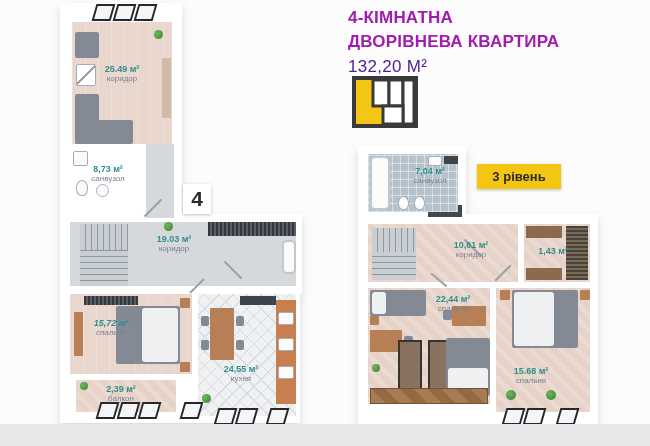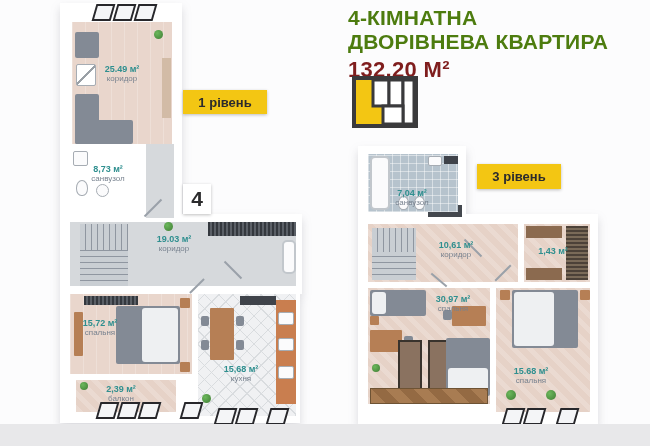--- a/index.html
+++ b/index.html
@@ -31,22 +31,22 @@
   .door{position:absolute;width:2px;background:#9aa1a9;}
   .pane{display:inline-block;width:15px;height:13px;border:2px solid #27272b;background:#f4f5f7;transform:skewX(-16deg);margin-right:2px;vertical-align:top;}
   .wgroup{position:absolute;white-space:nowrap;}
   .rlabel{position:absolute;text-align:center;line-height:10px;pointer-events:none;}
   .rarea{font-size:9px;font-weight:bold;color:#2f8f8f;}
   .rname{font-size:8px;color:#78828f;}
   .badge-yellow{position:absolute;background:#f3c613;color:#2b2b2d;font-weight:bold;
     display:flex;align-items:center;justify-content:center;box-shadow:0 1px 3px rgba(0,0,0,.25);}
   .badge-white{position:absolute;background:#ffffff;color:#2b2b2d;font-weight:bold;
     display:flex;align-items:center;justify-content:center;box-shadow:0 1px 3px rgba(0,0,0,.25);}
-  .title-line{font-size:21px;font-weight:800;color:#4d7c0f;line-height:24px;letter-spacing:.2px;}
-  .total-area{font-size:22px;font-weight:700;color:#7f1d1d;margin-top:3px;letter-spacing:.3px;}
+  .title-line{font-size:17px;font-weight:800;color:#a21caf;line-height:24px;letter-spacing:.2px;}
+  .total-area{font-size:17px;font-weight:400;color:#4c1d95;margin-top:3px;letter-spacing:.3px;}
   .tub{position:absolute;background:#fbfbfc;border:2px solid #c2c7cc;border-radius:5px;box-sizing:border-box;}
   .oval{position:absolute;background:#fbfbfc;border:1px solid #a6acb3;border-radius:50% 50% 45% 45%;box-sizing:border-box;}
   .rug{position:absolute;background:#8a7260;border:2px solid #39332d;box-sizing:border-box;}
   .blanket{position:absolute;background:#eef0f2;border-radius:3px;}
   .bottom-strip{position:absolute;left:0;top:424;width:650px;height:22px;background:#e8e8ea;}
 </style>
 </head>
 <body>
 
 <div class="stage">
@@ -136,30 +136,30 @@
     <div class="rname">коридор</div>
   </div>
   <div class="rlabel" style="left:74px;top:164px;width:68px;">
     <div class="rarea">8,73 м²</div>
     <div class="rname">санвузол</div>
   </div>
   <div class="rlabel" style="left:132px;top:234px;width:84px;">
     <div class="rarea">19.03 м²</div>
     <div class="rname">коридор</div>
   </div>
-  <div class="rlabel" style="left:65px;top:318px;width:70px;">
+  <div class="rlabel" style="left:76px;top:318px;width:70px;font-style:italic;">
     <div class="rarea">15,72 м²</div>
     <div class="rname">спальня</div>
   </div>
   <div class="rlabel" style="left:86px;top:384px;width:70px;">
     <div class="rarea">2,39 м²</div>
     <div class="rname">балкон</div>
   </div>
   <div class="rlabel" style="left:206px;top:364px;width:70px;">
-    <div class="rarea">15,68 м²</div>
+    <div class="rarea">24,55 м²</div>
     <div class="rname">кухня</div>
   </div>
 
   <div class="planbase">
     <div class="wall" style="left:358px;top:146px;width:108px;height:72px;"></div>
     <div class="wall" style="left:358px;top:214px;width:240px;height:210px;"></div>
   </div>
   <div class="abs" style="left:428px;top:205px;width:34px;height:12px;background:#44484e;"></div>
 
   <div class="floor floor-bluetile" style="left:368px;top:154px;width:90px;height:58px;"></div>
@@ -202,39 +202,38 @@
   <div class="abs wood" style="left:580px;top:290px;width:10px;height:10px;"></div>
   <div class="abs gray-f" style="left:512px;top:290px;width:66px;height:58px;"></div>
   <div class="blanket" style="left:514px;top:292px;width:40px;height:54px;"></div>
   <div class="plant" style="left:506px;top:390px;width:10px;height:10px;"></div>
   <div class="plant" style="left:546px;top:390px;width:10px;height:10px;"></div>
   <div class="wgroup" style="left:504px;top:408px;">
     <span class="pane"></span><span class="pane"></span>
   </div>
   <div class="wgroup" style="left:558px;top:408px;"><span class="pane"></span></div>
 
-  <div class="rlabel" style="left:378px;top:166px;width:68px;margin-top:22px;">
+  <div class="rlabel" style="left:396px;top:166px;width:68px;">
     <div class="rarea">7,04 м²</div>
     <div class="rname">санвузол</div>
   </div>
-  <div class="rlabel" style="left:420px;top:240px;width:72px;text-align:center;">
+  <div class="rlabel" style="left:435px;top:240px;width:72px;text-align:center;">
     <div class="rarea">10,61 м²</div>
     <div class="rname">коридор</div>
   </div>
   <div class="rlabel" style="left:525px;top:246px;width:56px;">
     <div class="rarea">1,43 м²</div>
     <div class="rname"></div>
   </div>
   <div class="rlabel" style="left:418px;top:294px;width:70px;">
-    <div class="rarea">30,97 м²</div>
+    <div class="rarea">22,44 м²</div>
     <div class="rname">спальня</div>
   </div>
   <div class="rlabel" style="left:496px;top:366px;width:70px;">
     <div class="rarea">15.68 м²</div>
     <div class="rname">спальня</div>
   </div>
 
-  <div class="badge-yellow" style="left:183px;top:90px;width:84px;height:24px;font-size:13px;">1 рівень</div>
   <div class="badge-yellow" style="left:477px;top:164px;width:84px;height:25px;font-size:13px;">3 рівень</div>
   <div class="badge-white" style="left:183px;top:184px;width:28px;height:30px;font-size:21px;font-weight:800;">4</div>
 
   <div class="bottom-strip" style="top:424px;"></div>
 </div>
 
 </body></html>

